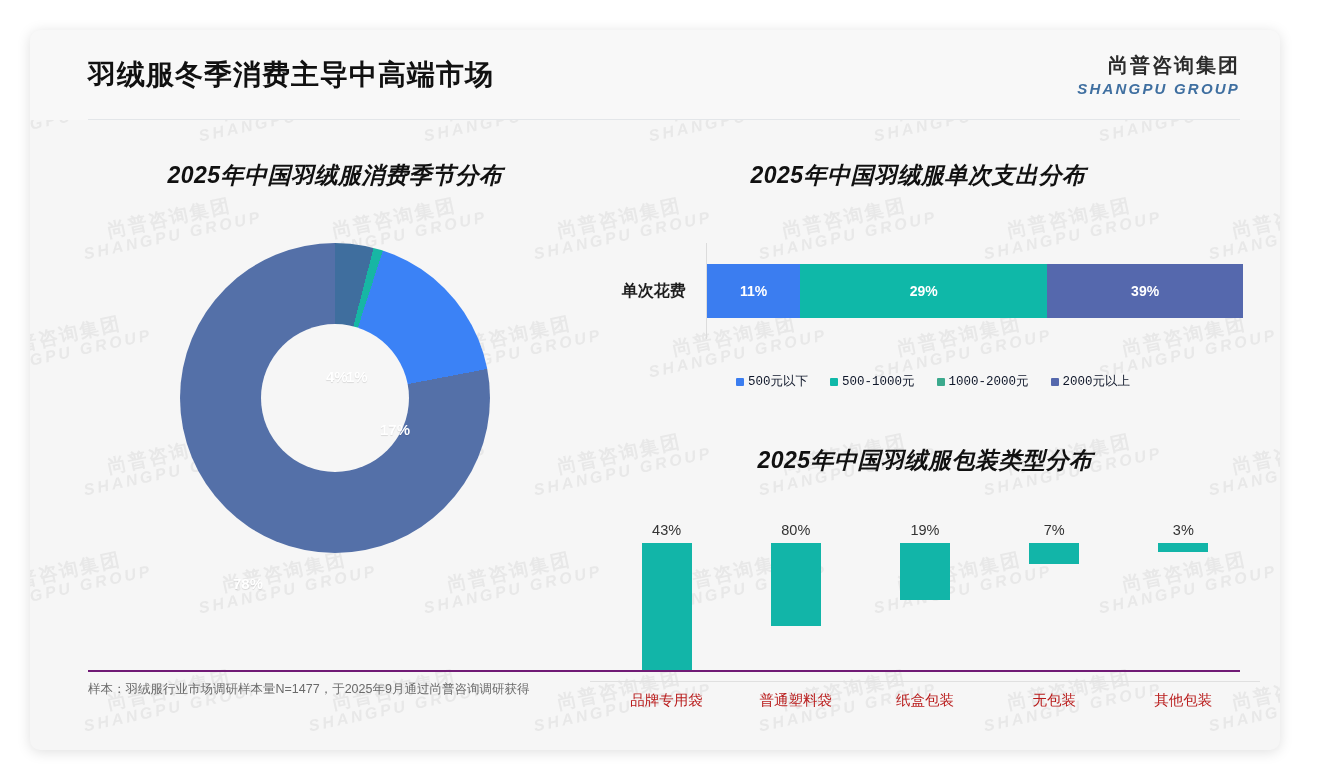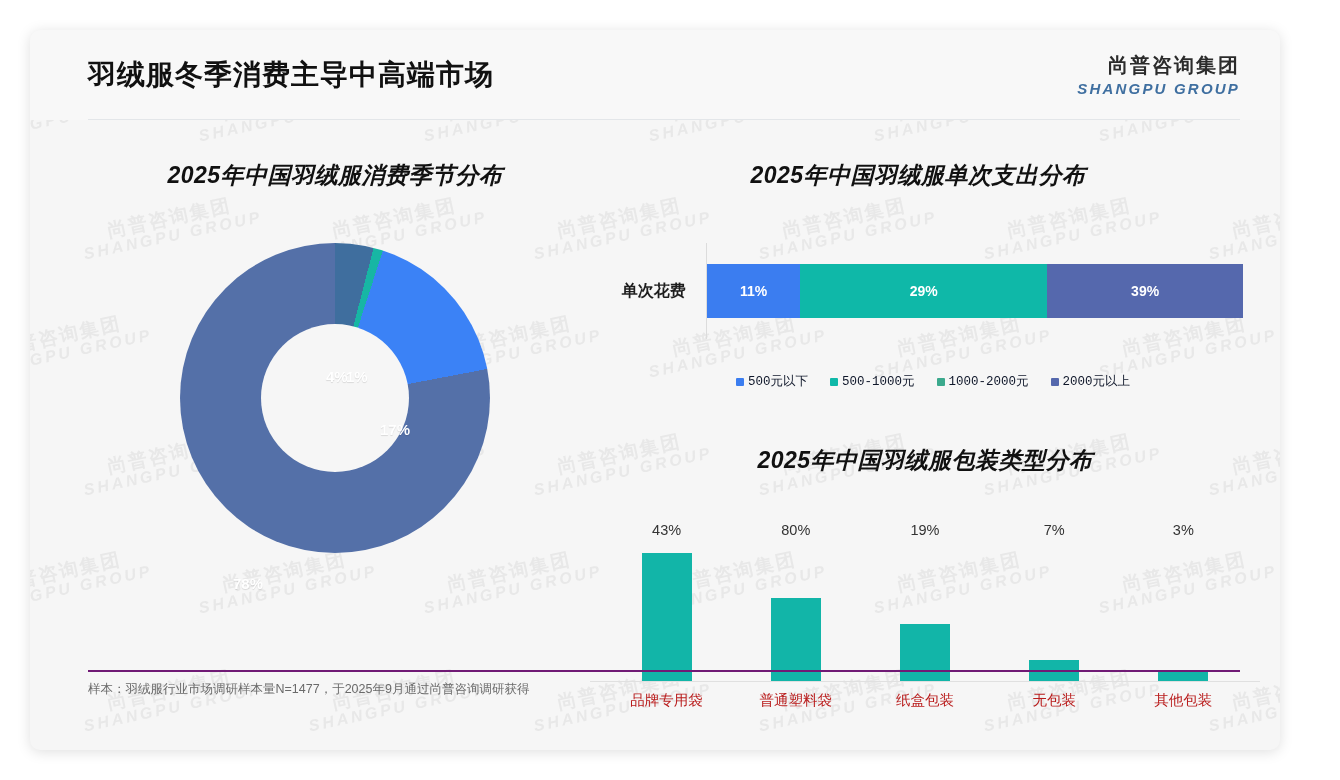--- a/index.html
+++ b/index.html
@@ -111,21 +111,21 @@
   .stack-legend .swatch { width: 8px; height: 8px; }
 
   
   #panel-bars { left: 560px; top: 415px; width: 670px; height: 255px; }
   .bars-area {
     position: relative; margin-top: 46px; height: 160px;
     display: flex; align-items: flex-end; justify-content: space-around;
     border-bottom: 1px solid #e0e0e0;
     padding: 0 12px;
   }
-  .bar-col { width: 18%; display: flex; flex-direction: column; align-items: center; justify-content: space-between; height: 100%; }
+  .bar-col { width: 18%; display: flex; flex-direction: column; align-items: center; justify-content: flex-start; height: 100%; }
   .bar-val { font-size: 14.5px; color: #333; margin-bottom: 5px; }
   .bar-rect { width: 50px; background: #12b5a8; }
   .bars-labels { display: flex; justify-content: space-around; padding: 0 12px; margin-top: 9px; }
   .bar-cat { width: 18%; text-align: center; font-size: 14.5px; color: #b91c1c; }
 
   
   .footnote {
     position: absolute; left: 58px; right: 40px; bottom: 52px;
     border-top: 2px solid #701a75; padding-top: 9px;
     font-size: 12.5px; color: #6a6a6a; z-index: 3;

